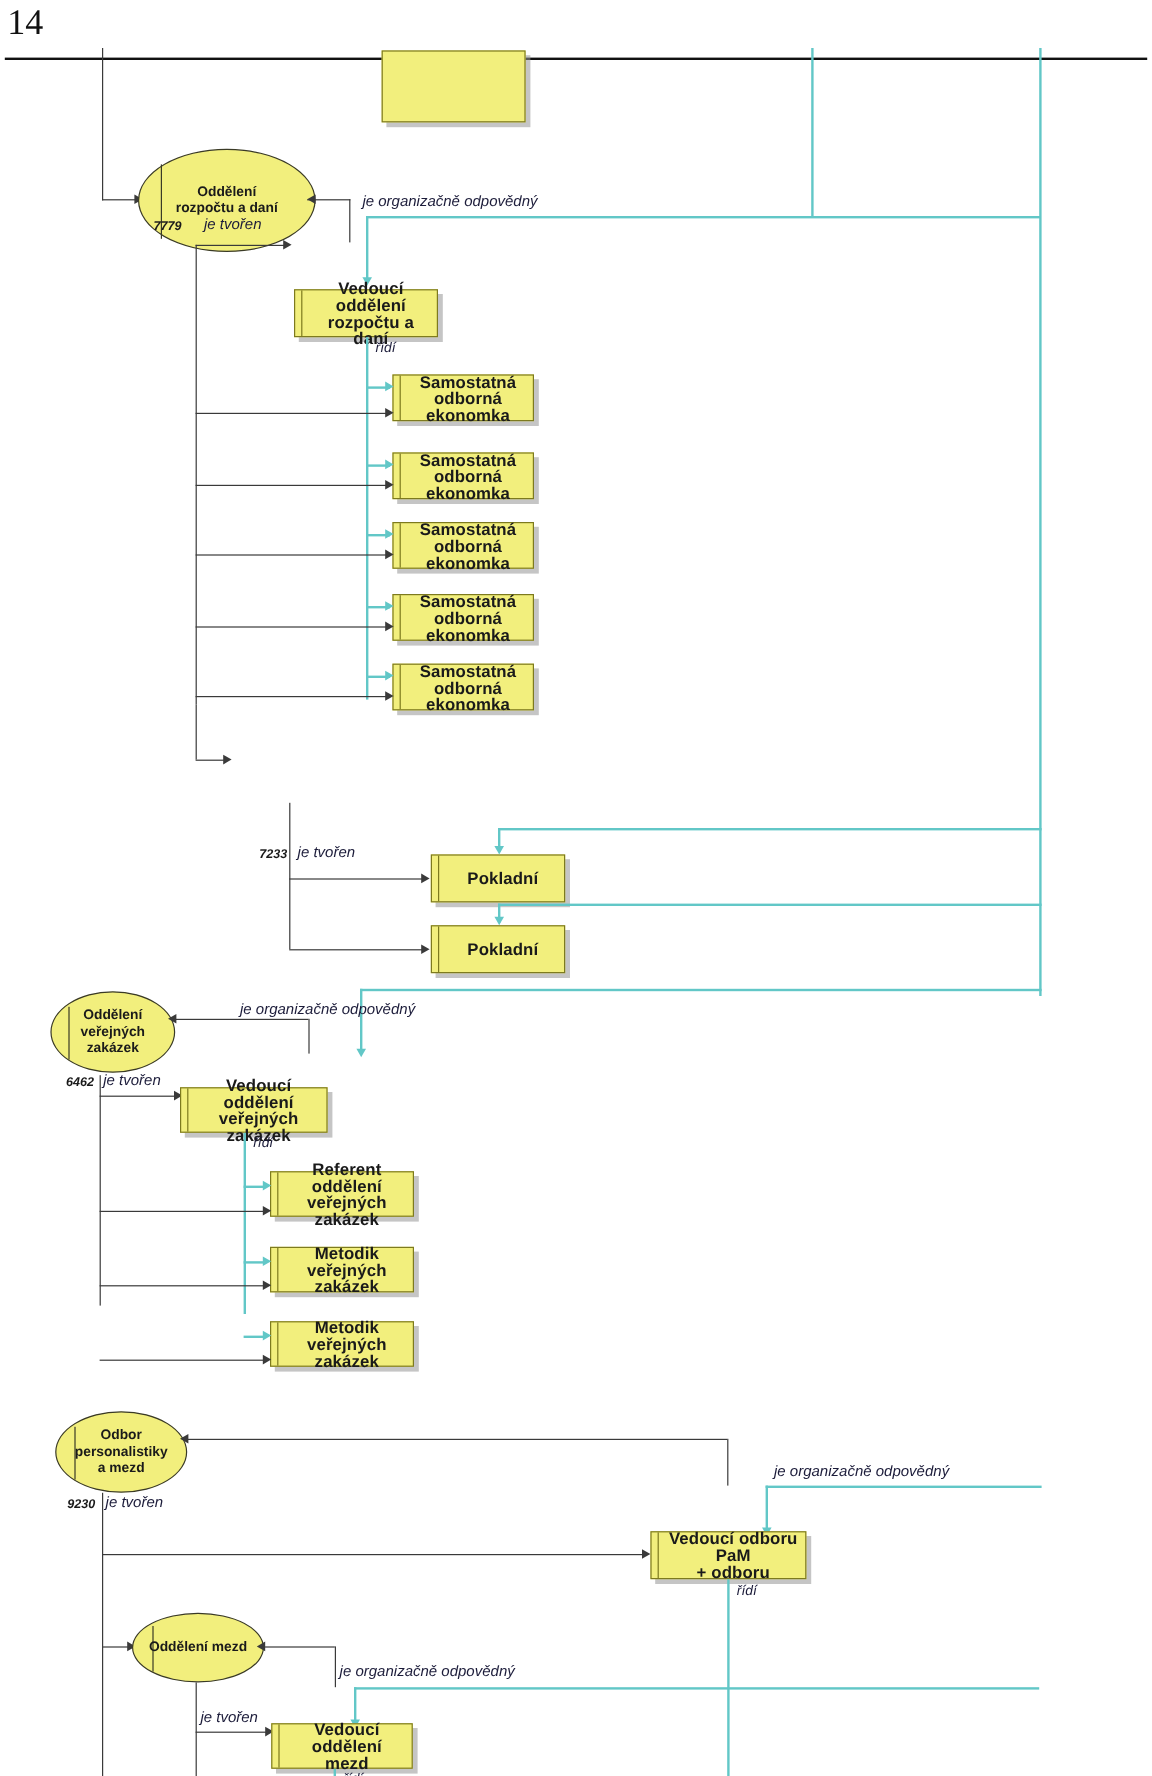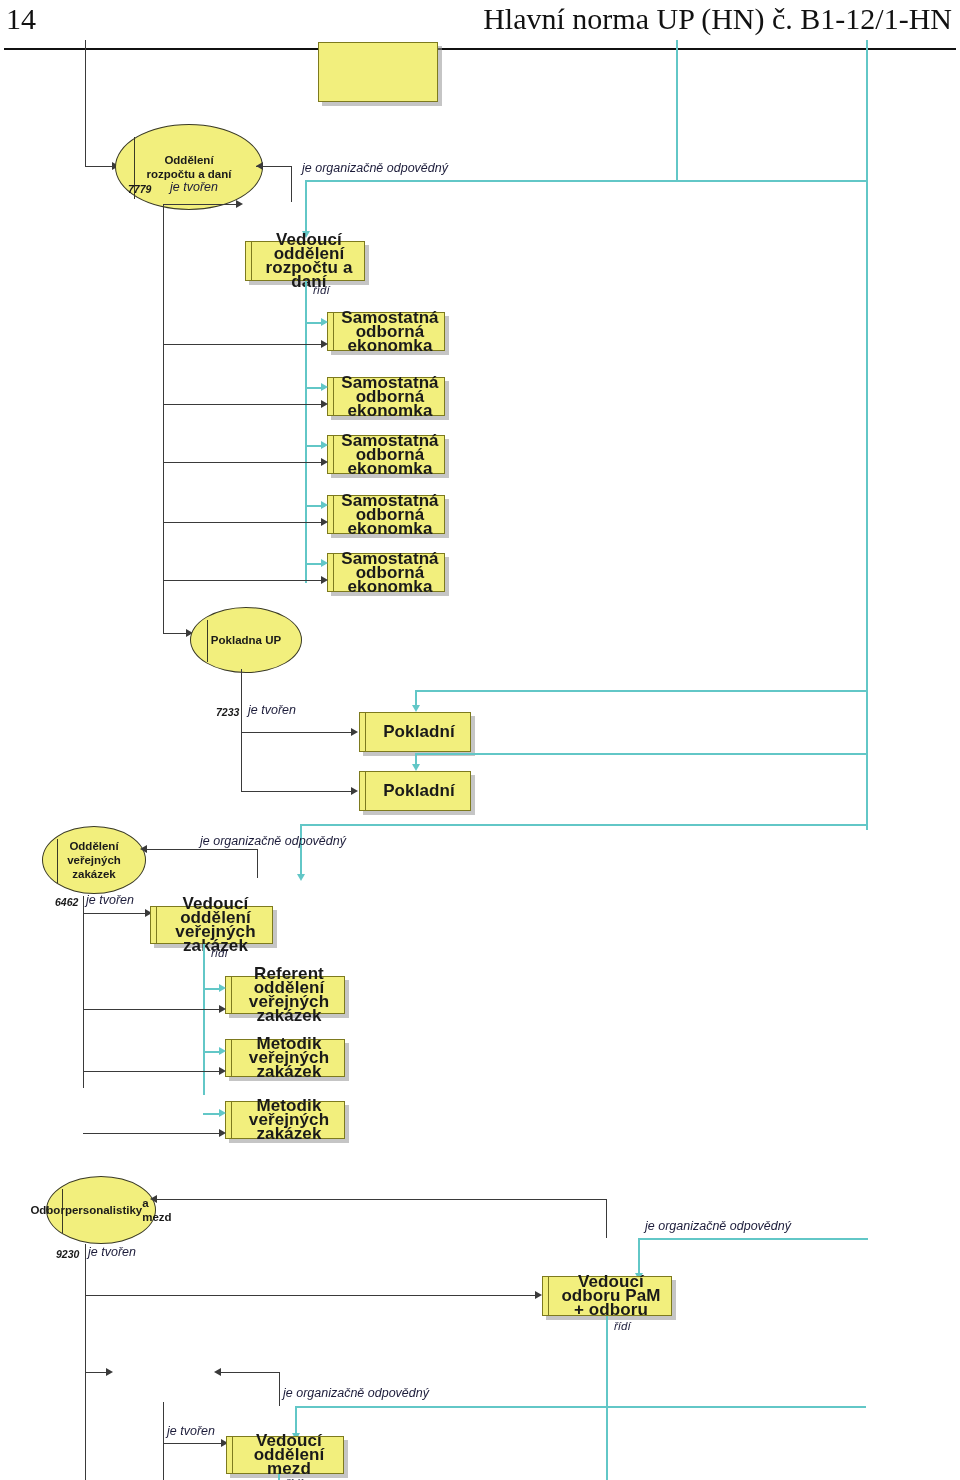--- a/index.html
+++ b/index.html
@@ -34,21 +34,21 @@
   .tar-d{border-left:4px solid transparent;border-right:4px solid transparent;
          border-top:7px solid #62c7c7;}
 
   
   .node{position:absolute;background:#f2ef7d;border:1px solid #7d7a1e;
         box-shadow:4px 4px 0 0 rgba(150,150,150,.55);
         display:flex;align-items:center;justify-content:center;
         box-sizing:border-box;padding:0 3px 0 11px;}
   .node::before{content:"";position:absolute;left:5px;top:0;bottom:0;width:1px;
                 background:#7d7a1e;}
-  .node span{font-size:17px;font-weight:bold;color:#1a1a1a;text-align:center;
+  .node span{font-size:14px;font-weight:bold;color:#1a1a1a;text-align:center;
              line-height:14px;letter-spacing:.1px;}
 
   
   .ell{position:absolute;background:#f2ef7d;border:1px solid #3a3a26;
        border-radius:50%;display:flex;align-items:center;justify-content:center;
        box-sizing:border-box;}
   .ell::after{content:"";position:absolute;left:0;right:0;top:4px;bottom:-5px;
               border-radius:50%;background:rgba(150,150,150,.5);z-index:-1;}
   .ell span{font-size:11.5px;font-weight:bold;color:#1a1a1a;
             line-height:14px;position:relative;z-index:1;}
@@ -62,21 +62,20 @@
 
   
   #clip-node{position:absolute;background:#f2ef7d;border:1px solid #7d7a1e;
              box-shadow:4px 4px 0 0 rgba(150,150,150,.55);box-sizing:border-box;}
 </style>
 </head>
 <body>
 
 <div id="page-header">
   <div id="page-number">14</div>
-  <div id="header-title">Hlavní norma UP (HN) č. B1-12/1-HN</div>
   <div id="header-rule"></div>
 </div>
 
 <div id="diagram">
 
   <div id="clip-node" style="left:318px;top:-14px;width:120px;height:60px;"></div>
 
   <div class="vline" style="left:85px;top:-16px;height:127px;"></div>
   <div class="hline" style="left:85px;top:110px;width:30px;"></div>
   <div class="ar ar-r" style="left:112px;top:106px;"></div>
@@ -157,24 +156,20 @@
   </div>
   <div class="thline" style="left:305px;top:507px;width:20px;"></div>
   <div class="ar tar-r" style="left:321px;top:503px;"></div>
   <div class="hline" style="left:163px;top:524px;width:162px;"></div>
   <div class="ar ar-r" style="left:321px;top:520px;"></div>
 
   <div class="vline" style="left:163px;top:531px;height:46px;"></div>
   <div class="hline" style="left:163px;top:577px;width:27px;"></div>
   <div class="ar ar-r" style="left:186px;top:573px;"></div>
 
-  <div class="ell" style="left:190px;top:551px;width:112px;height:66px;">
-    <div class="ell-tick" style="left:16px;top:12px;height:42px;"></div>
-    <span>Pokladna UP</span>
-  </div>
 
   <div class="code" style="left:216px;top:650px;">7233</div>
   <div class="lbl" style="left:248px;top:647px;">je tvořen</div>
 
   <div class="vline" style="left:241px;top:613px;height:122px;"></div>
   <div class="hline" style="left:241px;top:676px;width:114px;"></div>
   <div class="ar ar-r" style="left:351px;top:672px;"></div>
   <div class="hline" style="left:241px;top:735px;width:114px;"></div>
   <div class="ar ar-r" style="left:351px;top:731px;"></div>
 
@@ -243,21 +238,21 @@
 
   <div class="node" style="left:225px;top:1045px;width:120px;height:38px;flex-direction:column;">
     <span>Metodik veřejných</span>
     <span>zakázek</span>
   </div>
   <div class="thline" style="left:203px;top:1057px;width:18px;"></div>
   <div class="ar tar-r" style="left:219px;top:1053px;"></div>
   <div class="hline" style="left:83px;top:1077px;width:138px;"></div>
   <div class="ar ar-r" style="left:219px;top:1073px;"></div>
 
-  <div class="ell" style="left:46px;top:1120px;width:110px;height:68px;">
+  <div class="ell" style="left:46px;top:1120px;width:110px;height:68px;flex-direction:column;">
     <div class="ell-tick" style="left:15px;top:12px;height:44px;"></div>
     <span>Odbor</span>
     <span>personalistiky</span>
     <span>a mezd</span>
   </div>
   <div class="ar ar-l" style="left:150px;top:1139px;"></div>
   <div class="hline" style="left:156px;top:1143px;width:450px;"></div>
   <div class="vline" style="left:606px;top:1143px;height:39px;"></div>
 
   <div class="code" style="left:56px;top:1192px;">9230</div>
@@ -276,20 +271,24 @@
     <span>Vedoucí odboru PaM</span>
     <span>+ odboru</span>
   </div>
 
   <div class="tvline" style="left:606px;top:1260px;height:220px;"></div>
   <div class="lbl" style="left:614px;top:1264px;font-size:11.5px;">řídí</div>
 
   <div class="hline" style="left:85px;top:1316px;width:25px;"></div>
   <div class="ar ar-r" style="left:106px;top:1312px;"></div>
 
+  <div class="ell" style="left:110px;top:1288px;width:110px;height:58px;">
+    <div class="ell-tick" style="left:16px;top:10px;height:38px;"></div>
+    <span>Oddělení mezd</span>
+  </div>
   <div class="ar ar-l" style="left:214px;top:1312px;"></div>
   <div class="hline" style="left:220px;top:1316px;width:59px;"></div>
   <div class="vline" style="left:279px;top:1316px;height:34px;"></div>
 
   <div class="lbl" style="left:167px;top:1368px;">je tvořen</div>
 
   <div class="vline" style="left:163px;top:1346px;height:98px;"></div>
   <div class="hline" style="left:163px;top:1387px;width:61px;"></div>
   <div class="ar ar-r" style="left:221px;top:1383px;"></div>
 

